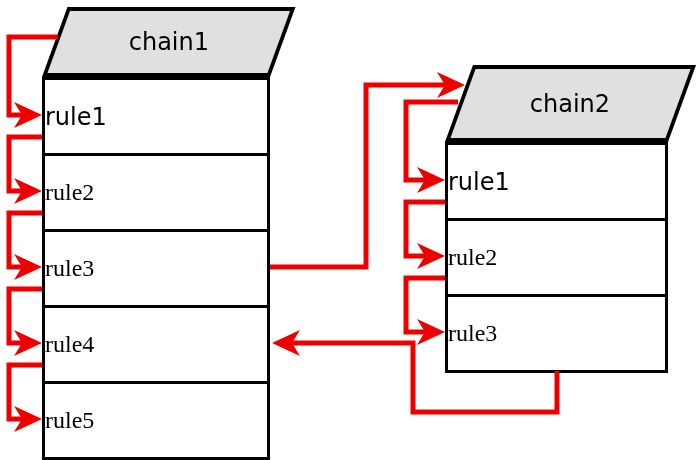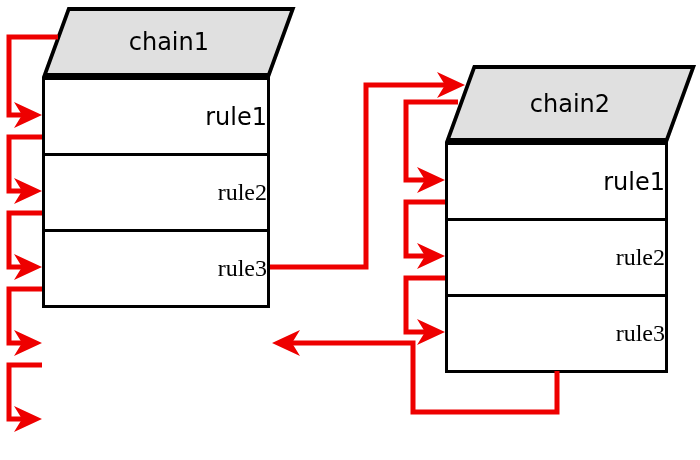--- a/index.html
+++ b/index.html
@@ -25,21 +25,21 @@
     transform:skewX(20deg);
     font-size:24px;color:#000;white-space:nowrap;
   }
 
   .rules{position:absolute;}
   #r1{left:42px;top:77px;width:228px;}
   #r2{left:445px;top:142px;width:223px;}
   .rule{
     box-sizing:border-box;
     height:79px;border:3px solid var(--line);background:var(--box);
-    display:flex;align-items:center;justify-content:flex-end;
+    display:flex;align-items:center;justify-content:flex-start;
     font-size:24px;color:#000;
   }
   .rule + .rule{margin-top:-3px;font-family:Liberation Serif, serif;}
 
   #arrows{position:absolute;left:0;top:0;pointer-events:none;}
   .shaft{fill:none;stroke:var(--arrow);stroke-width:5;stroke-linejoin:miter;stroke-linecap:butt;}
   .head{fill:var(--arrow);stroke:none;}
 </style>
 </head>
 <body style="--arrow: #ee0000; --hdr: #e0e0e0; --box: #ffffff; --line: #000000; background: rgb(255, 255, 255);">
@@ -51,20 +51,26 @@
   </div>
   <div class="rules" id="r1">
       <div class="rule">
         <span>rule1</span>
       </div>
       <div class="rule">
         <span>rule2</span>
       </div>
       <div class="rule">
         <span>rule3</span>
+      </div>
+      <div class="rule">
+        <span>rule4</span>
+      </div>
+      <div class="rule">
+        <span>rule5</span>
       </div>
     </div>
 
   <div class="chain-header" id="h2">
     <span class="hl">chain2</span>
   </div>
   <div class="rules" id="r2">
       <div class="rule">
         <span>rule1</span>
       </div>

